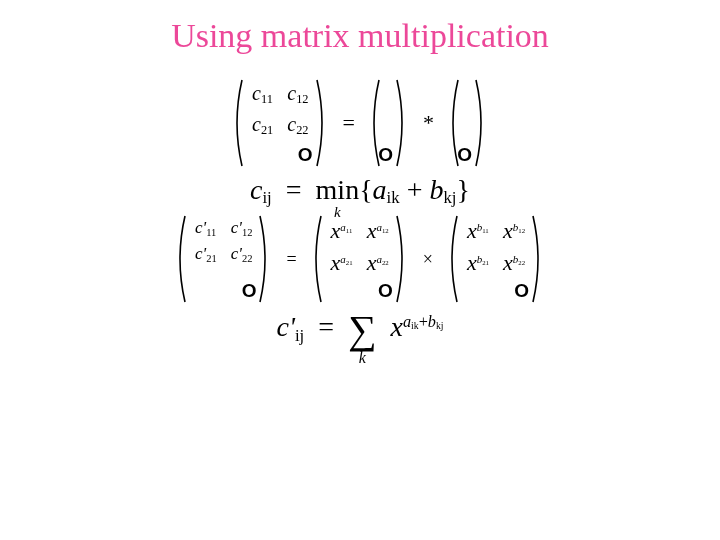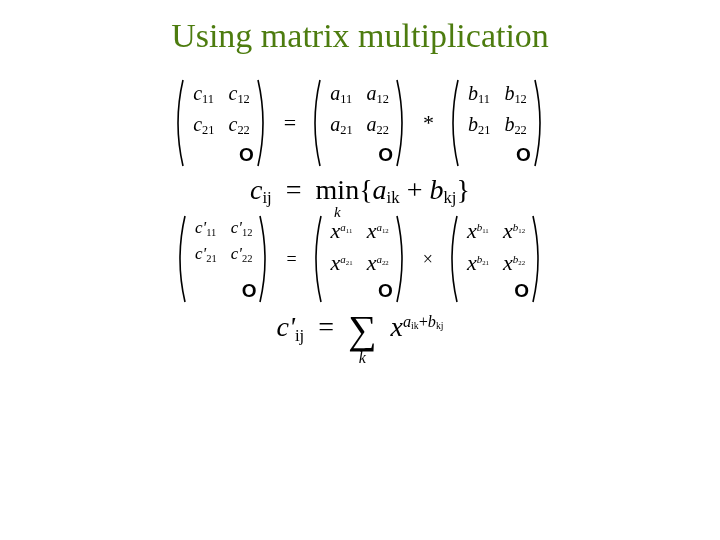--- a/index.html
+++ b/index.html
@@ -8,21 +8,21 @@
     width: 720px;
     height: 540px;
     font-family: "Times New Roman", serif;
     background: white;
     color: black;
     position: relative;
   }
   .title {
     text-align: center;
     font-size: 34px;
-    color: #4d7c0f;
+    color: #ec4899;
     margin-top: 16px;
     line-height: 1.15;
     font-weight: normal;
   }
   .content {
     position: relative;
     margin-top: 20px;
   }
   .row {
     display: flex;
@@ -162,50 +162,38 @@
 
   <span class="op">=</span>
 
   <span class="mat">
     <span class="paren">
           <svg width="14" height="90" viewBox="0 0 14 90">
             <path d="M12 2 Q2 45 12 88" stroke="black" fill="none" stroke-width="1.6"></path>
           </svg>
         </span>
     <span class="mat-body">
-      <span class="mat-inner">
-        <span class="cell"><span>a</span><sub>11</sub></span>
-        <span class="cell"><span>a</span><sub>12</sub></span>
-        <span class="cell"><span>a</span><sub>21</sub></span>
-        <span class="cell"><span>a</span><sub>22</sub></span>
-      </span>
       <span class="bigO">O</span>
     </span>
     <span class="paren">
           <svg width="14" height="90" viewBox="0 0 14 90">
             <path d="M2 2 Q12 45 2 88" stroke="black" fill="none" stroke-width="1.6"></path>
           </svg>
         </span>
   </span>
 
   <span class="op">*</span>
 
   <span class="mat">
     <span class="paren">
           <svg width="14" height="90" viewBox="0 0 14 90">
             <path d="M12 2 Q2 45 12 88" stroke="black" fill="none" stroke-width="1.6"></path>
           </svg>
         </span>
     <span class="mat-body">
-      <span class="mat-inner">
-        <span class="cell"><span>b</span><sub>11</sub></span>
-        <span class="cell"><span>b</span><sub>12</sub></span>
-        <span class="cell"><span>b</span><sub>21</sub></span>
-        <span class="cell"><span>b</span><sub>22</sub></span>
-      </span>
       <span class="bigO">O</span>
     </span>
     <span class="paren">
           <svg width="14" height="90" viewBox="0 0 14 90">
             <path d="M2 2 Q12 45 2 88" stroke="black" fill="none" stroke-width="1.6"></path>
           </svg>
         </span>
   </span>
 </div>
 

